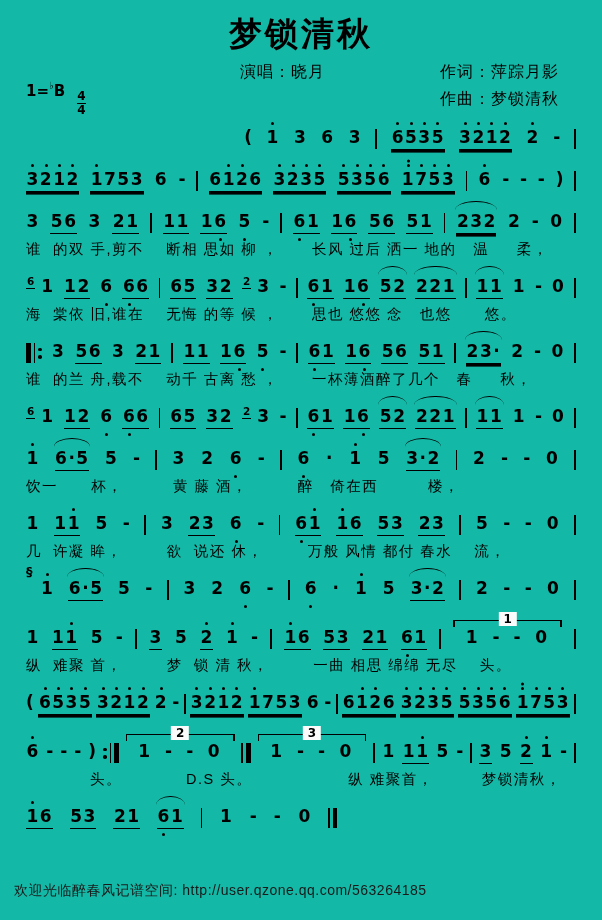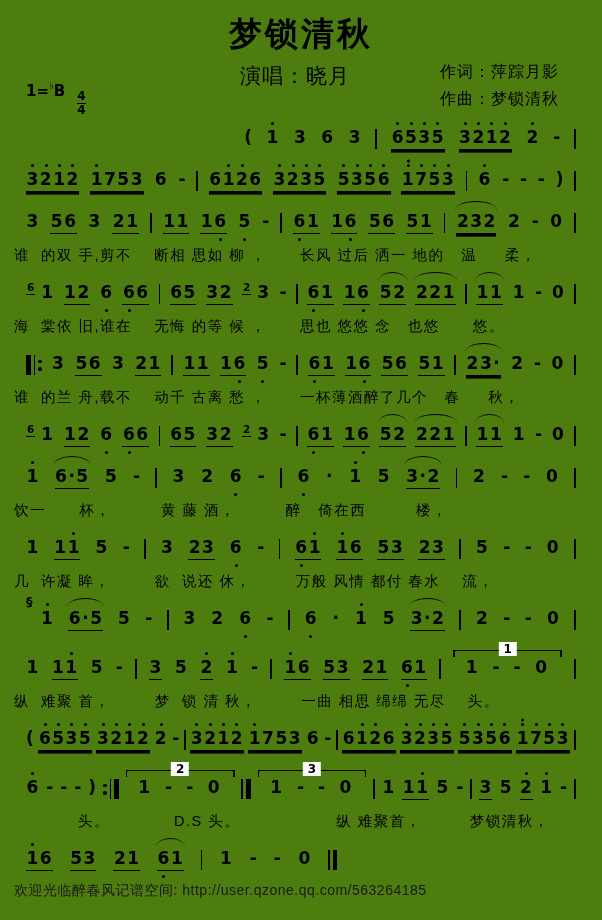--- a/index.html
+++ b/index.html
@@ -1,21 +1,21 @@
 <!DOCTYPE html>
 <html><head>
 <meta charset="utf-8">
 <style>
   html,body{margin:0;padding:0;background:#fbfbfb;}
-  .page{position:relative;width:602px;height:920px;background:#4d7c0f;color:#000;
+  .page{position:relative;width:602px;height:920px;background:#14b8a6;color:#000;
         font-family:"Liberation Sans","DejaVu Sans",sans-serif;overflow:hidden;}
   
   header{position:relative;height:112px;}
   h1{margin:0;padding-top:12px;text-align:center;font-size:33px;font-weight:900;letter-spacing:3px;}
-  .performer{position:absolute;top:62px;left:240px;font-size:21px;letter-spacing:1px;}
+  .performer{position:absolute;top:62px;left:240px;font-size:16px;letter-spacing:1px;}
   .credits{position:absolute;top:58px;left:440px;font-size:16px;line-height:27px;letter-spacing:1px;}
   .keysig{position:absolute;top:80px;left:26px;font-size:15px;font-weight:bold;
           font-family:"DejaVu Sans",sans-serif;}
   .keysig sup{font-size:10px;vertical-align:7px;}
   .timesig{display:inline-flex;flex-direction:column;vertical-align:-4px;margin-left:12px;
            font-size:12px;line-height:1.05;text-align:center;}
   .timesig b.den{border-top:1.3px solid #000;}
   
   .score{padding-top:4px;}
   .sys{margin-bottom:6px;}
@@ -45,21 +45,21 @@
   .bline{width:1.7px;height:20px;background:#000;}
   .bline.thick{width:4.5px;}
   .bdots{display:flex;flex-direction:column;justify-content:center;gap:4px;height:20px;}
   .rdot{width:3.5px;height:3.5px;border-radius:50%;background:#000;}
   .volta{position:relative;display:inline-flex;align-items:baseline;gap:14px;
          padding:6px 14px 0 12px;border-top:1.7px solid #000;}
   .volta::before,.volta::after{content:"";position:absolute;top:-1px;width:1.7px;height:7px;background:#000;}
   .volta::before{left:0;} .volta::after{right:0;}
   .vnum{position:absolute;top:-9px;left:50%;transform:translateX(-50%);
         background:#fbfbfb;padding:0 5px;font-size:12px;font-style:normal;font-weight:bold;}
-  .lyrics{padding:0 14px;margin-top:10px;font-size:14.5px;letter-spacing:1.5px;white-space:pre;}
+  .lyrics{padding:0 26px;margin-top:4px;font-size:14.5px;letter-spacing:1.5px;white-space:pre;}
   
   .footer{position:absolute;left:14px;bottom:20px;font-size:14px;letter-spacing:.5px;color:#1a1a1a;}
 </style>
 </head>
 <body>
 
 <div class="page">
   <header>
     <h1>梦锁清秋</h1>
     <div class="performer">演唱：晓月</div>

